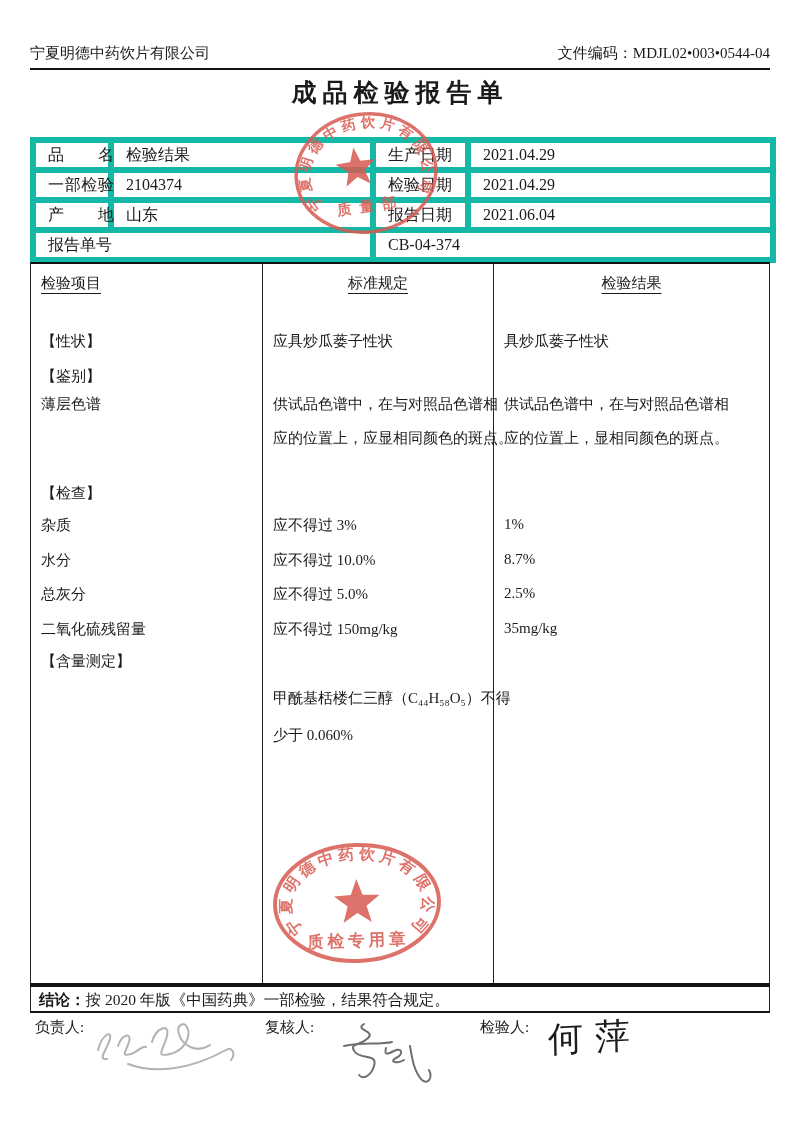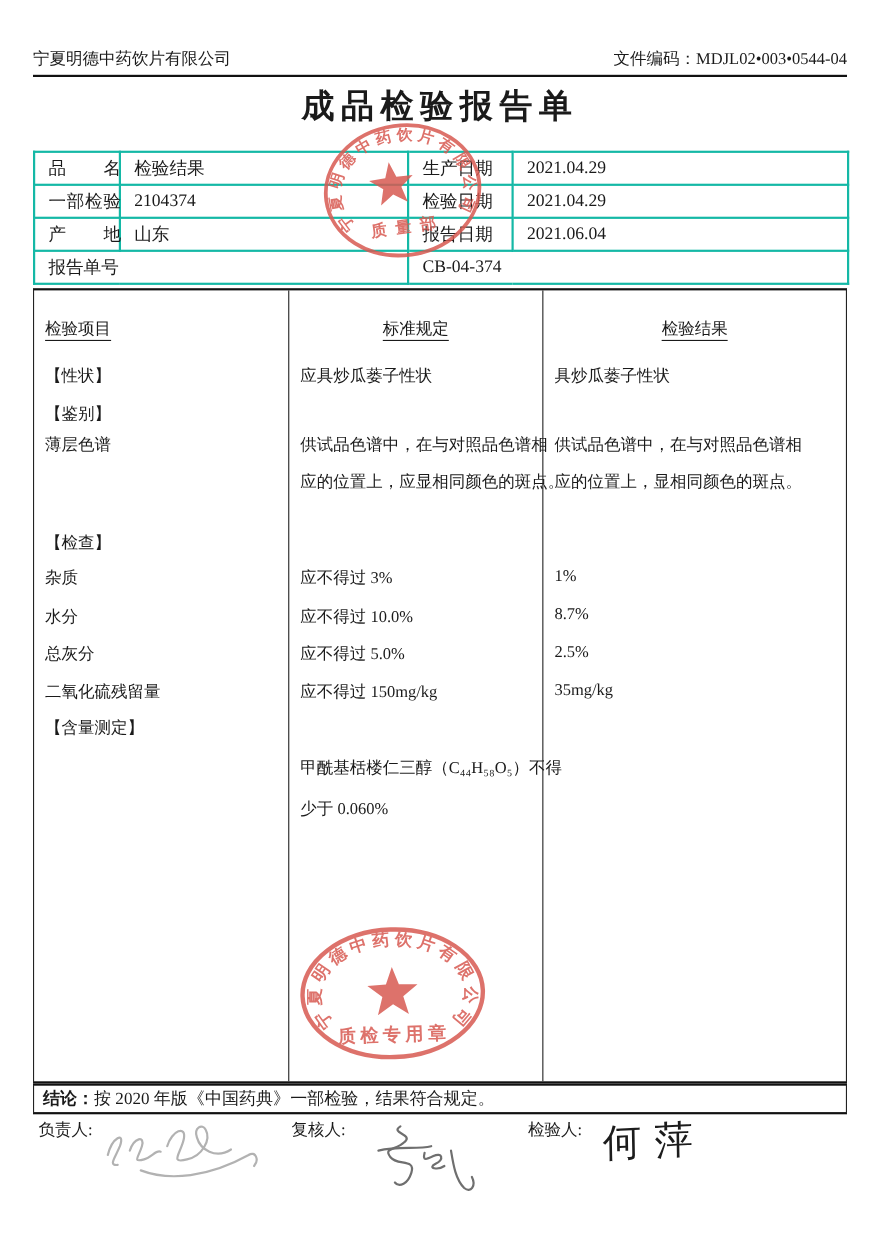--- a/index.html
+++ b/index.html
@@ -14,41 +14,41 @@
   }
   
   .doc-header {
     position:absolute; left:30px; top:44px; width:740px; height:26px;
     display:flex; justify-content:space-between; align-items:flex-end;
     border-bottom:2px solid #111;
     font-size:15px; padding-bottom:5px;
   }
   .doc-title {
     position:absolute; left:30px; top:76px; width:740px;
-    text-align:center; font-size:30px; font-weight:bold; letter-spacing:6px;
+    text-align:center; font-size:25px; font-weight:bold; letter-spacing:6px;
   }
   
   table.info {
     position:absolute; left:30px; top:137px; width:740px;
     border-collapse:collapse; table-layout:fixed; font-size:16px;
   }
-  table.info td { border:2px solid #14b8a6; height:30px; padding-left:12px; font-weight:normal; text-align:left; }
+  table.info td { border:6px solid #14b8a6; height:30px; padding-left:12px; font-weight:normal; text-align:left; }
   .jl { display:inline-block; width:66px; text-align:justify; text-align-last:justify; }
   
   .spec {
     position:absolute; left:30px; top:262px; width:740px; height:723px;
     border:1px solid #222; border-top:2px solid #111; border-bottom:2px solid #111;
     font-size:15px;
   }
   .speccol { position:absolute; top:0; height:100%; }
   .col1 { left:0; width:231px; }
   .col2 { left:231px; width:231px; border-left:1px solid #222; }
   .col3 { left:462px; width:276px; border-left:1px solid #222; }
   .ci { position:absolute; left:10px; right:6px; white-space:nowrap; }
-  .chead { position:absolute; top:10px; width:100%; text-align:center;margin-top:16px; }
+  .chead { position:absolute; top:10px; width:100%; text-align:center; }
   .chead.left { text-align:left; padding-left:10px; }
   .u { text-decoration:underline; text-underline-offset:5px; }
   .concl {
     position:absolute; left:30px; top:985px; width:740px; height:28px;
     border:1px solid #222; border-top:2px solid #111; border-bottom:2px solid #111;
     font-size:15.5px; line-height:25px; padding-left:8px;
   }
   .concl b { font-weight:bold;text-align:right; }
   
   .siglabel { position:absolute; font-size:15px; top:1018px; }

